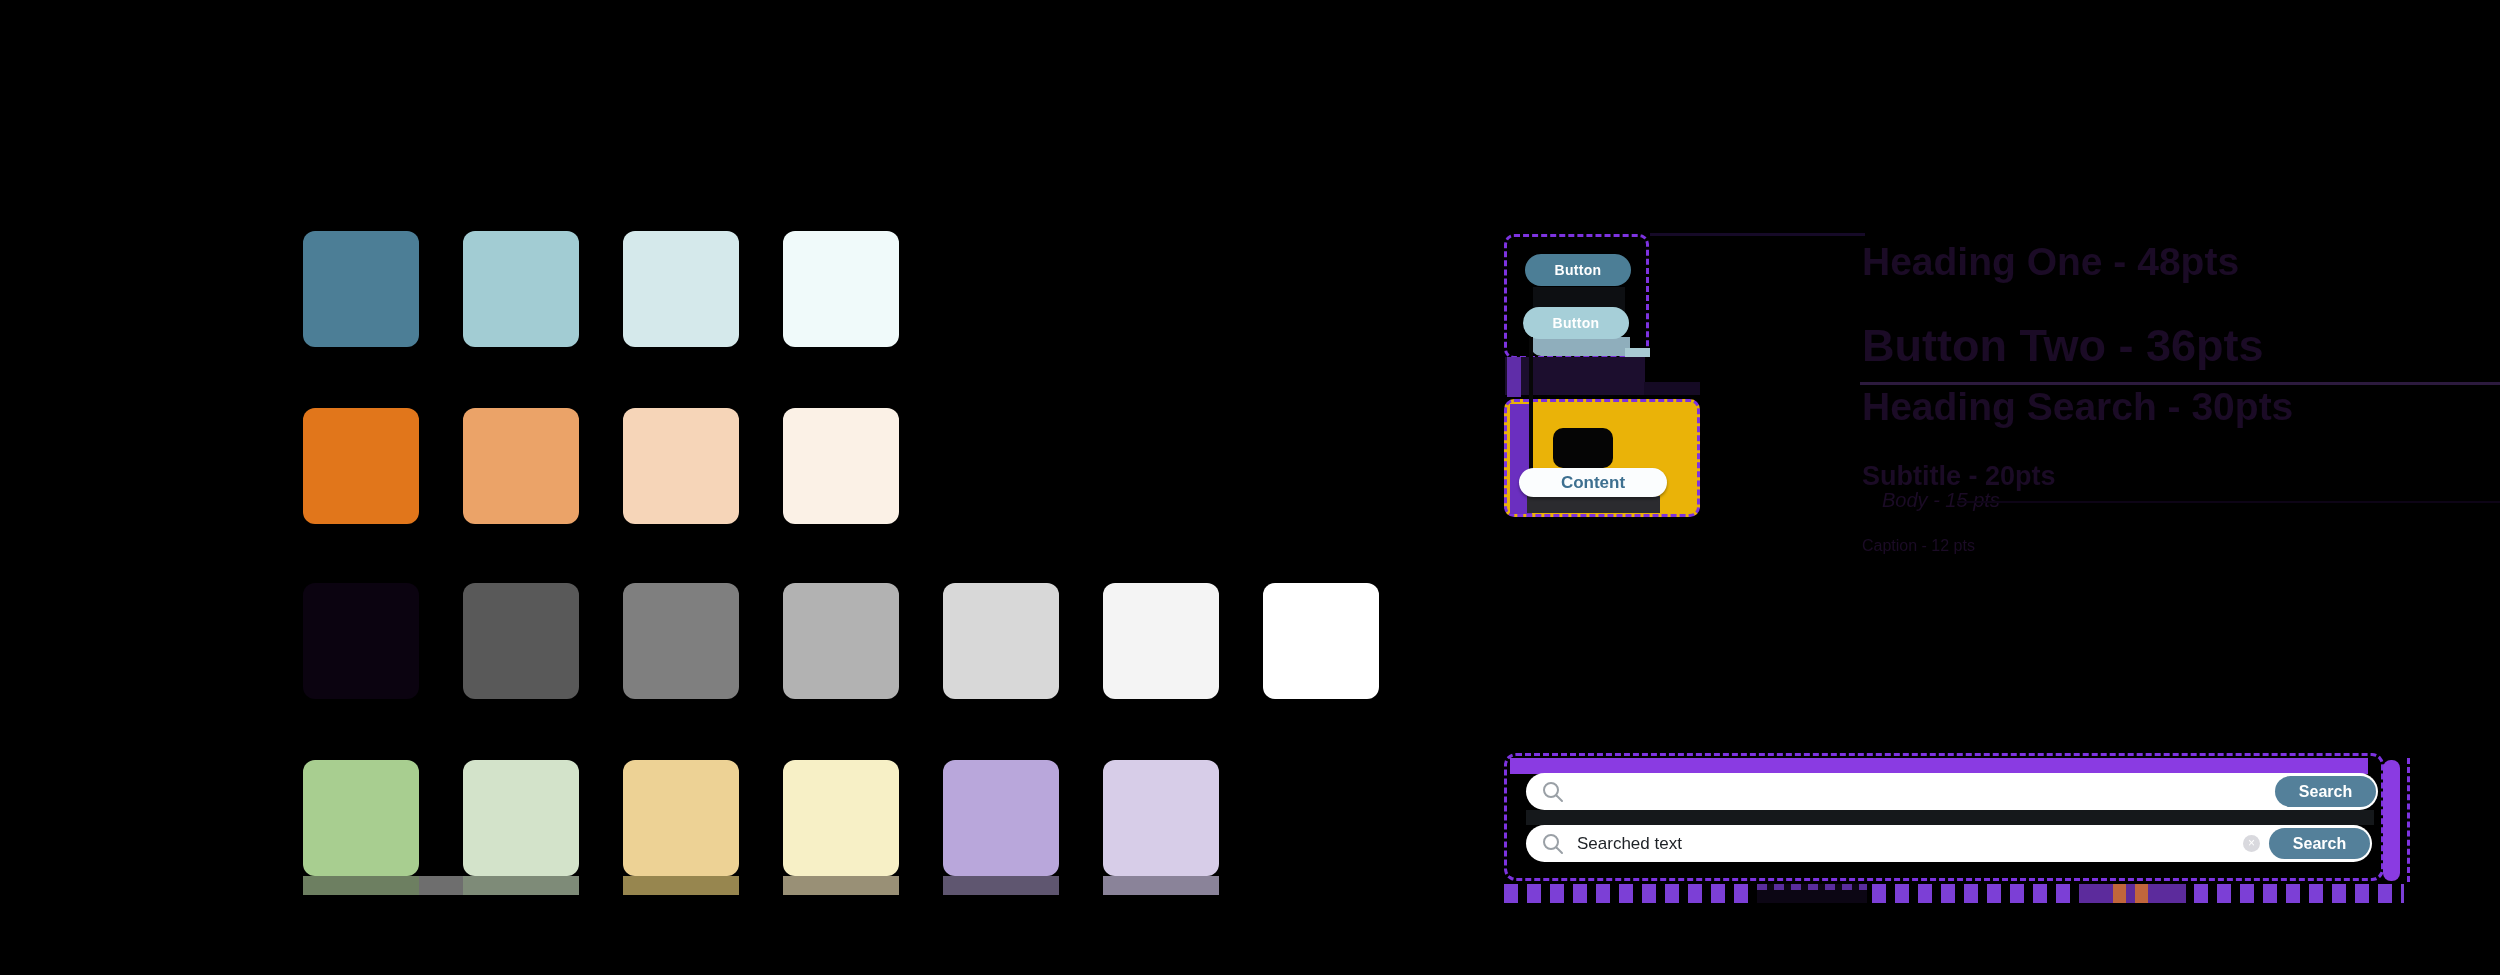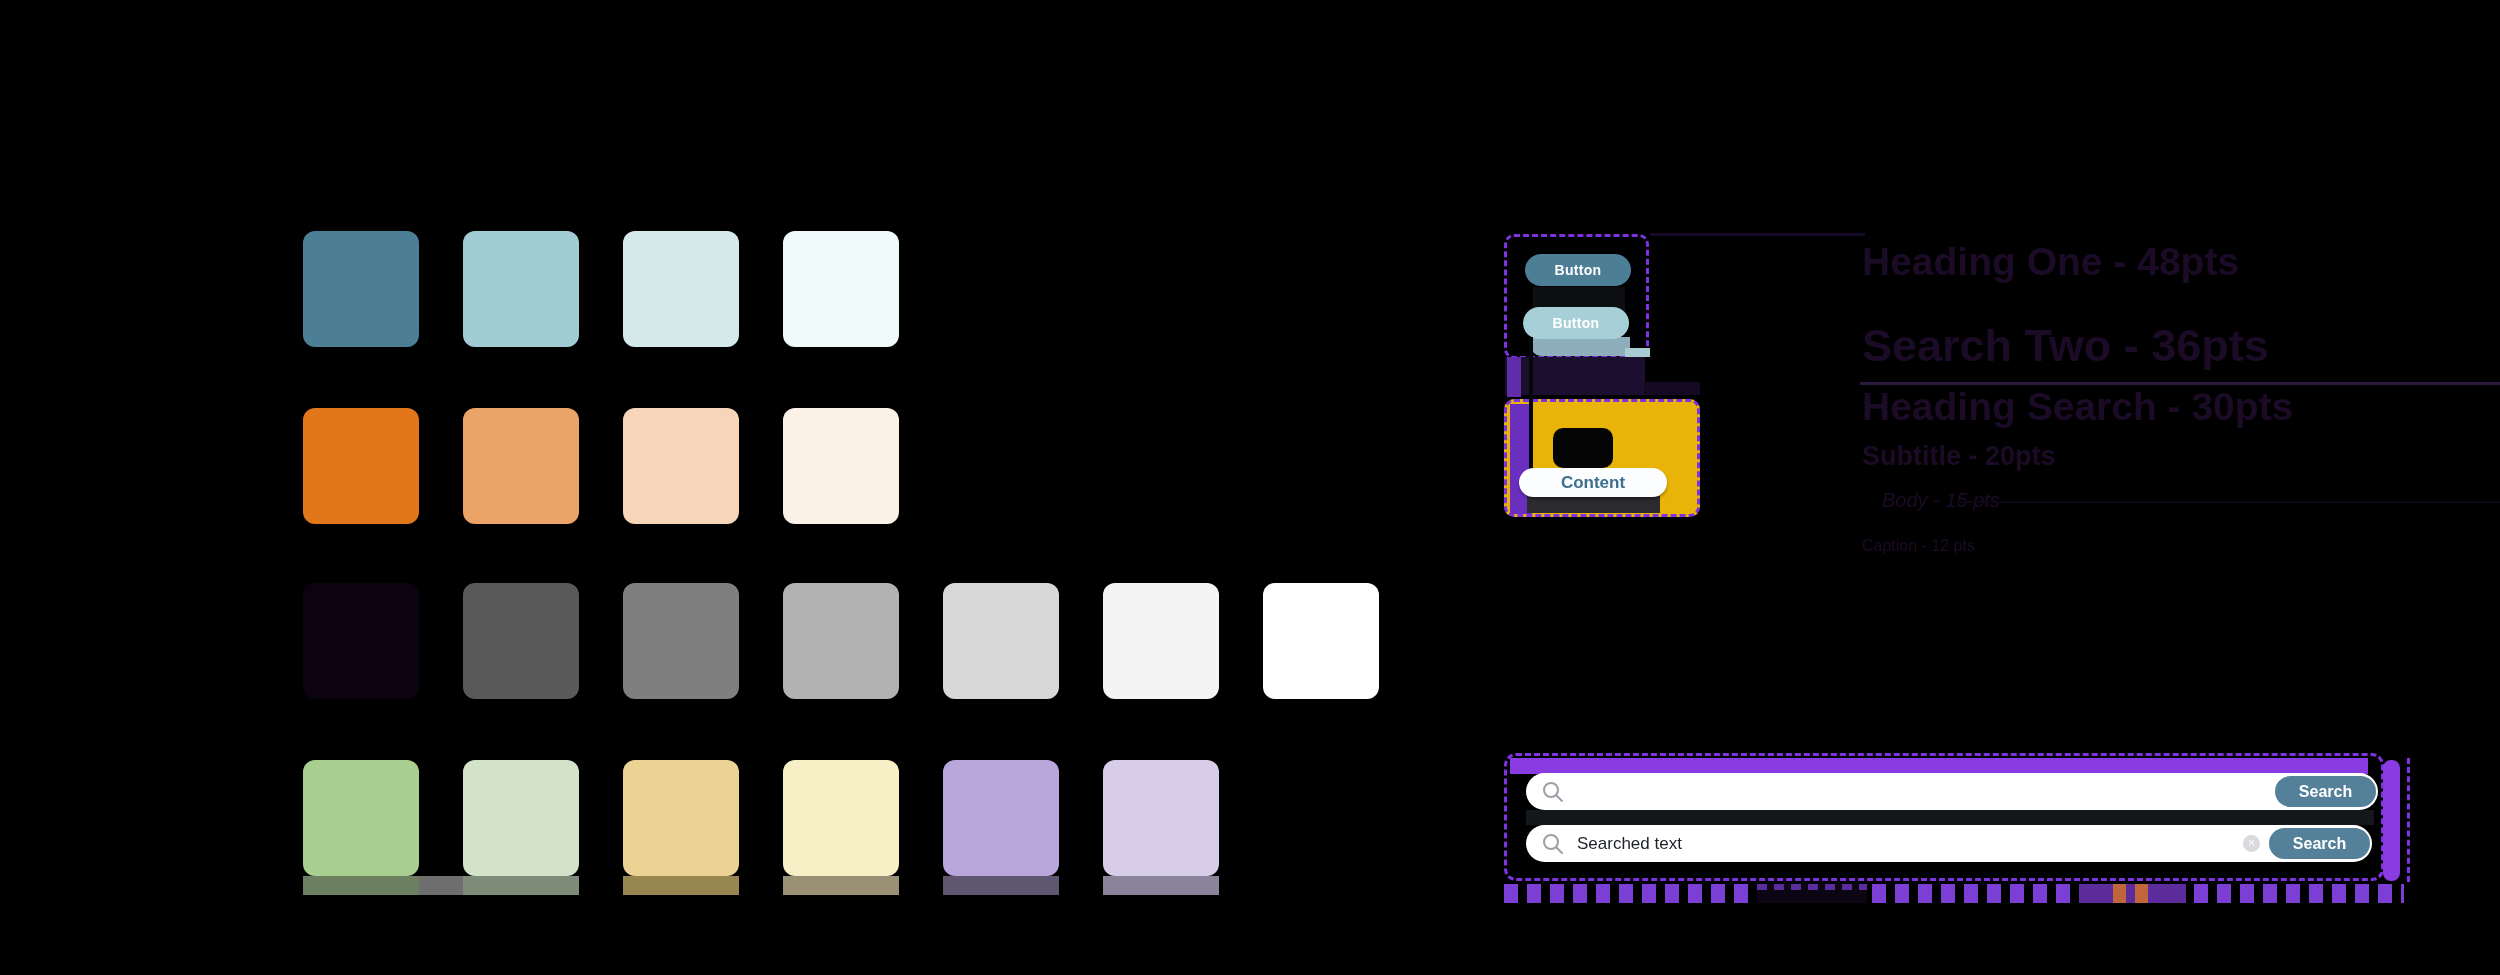--- a/index.html
+++ b/index.html
@@ -148,23 +148,23 @@
 <div class="abs" id="content-group" style="background: #eab308;">
   <div class="abs" id="content-left-strip"></div>
   <div class="abs" id="content-black-rect"></div>
   <div class="abs" id="content-dark-bar"></div>
   <div class="abs" id="content-pill" style="color: rgb(62, 112, 144);">
     <span>Content</span>
   </div>
 </div>
 
 <div class="typo" id="t-h1" style="color: rgb(27, 11, 38);">Heading One - 48pts</div>
-<div class="typo" id="t-h2" style="color: rgb(27, 11, 38);">Search Two - 36pts</div>
+<div class="typo" id="t-h2" style="color: rgb(27, 11, 38);">Button Two - 36pts</div>
 <div class="typo" id="t-h3" style="color: rgb(27, 11, 38);">Heading Search - 30pts</div>
-<div class="typo" id="t-sub" style="color: rgb(27, 11, 38);">Subtitle - 20pts</div>
+<div class="typo" id="t-sub" style="color: rgb(27, 11, 38); margin-top: 20px;">Subtitle - 20pts</div>
 <div class="typo" id="t-body" style="color: rgb(27, 11, 38);">Body - 15 pts</div>
 <div class="typo" id="t-cap" style="color: rgb(27, 11, 38);">Caption - 12 pts</div>
 <div class="abs" id="rule-1"></div>
 <div class="abs" id="rule-2"></div>
 
 <div class="abs" id="search-group">
   <div class="abs" id="search-topband" style="background: rgb(138, 59, 226);"></div>
 
   <div class="search-bar" id="search-bar-1">
     <svg width="24" height="24" viewBox="0 0 24 24">

